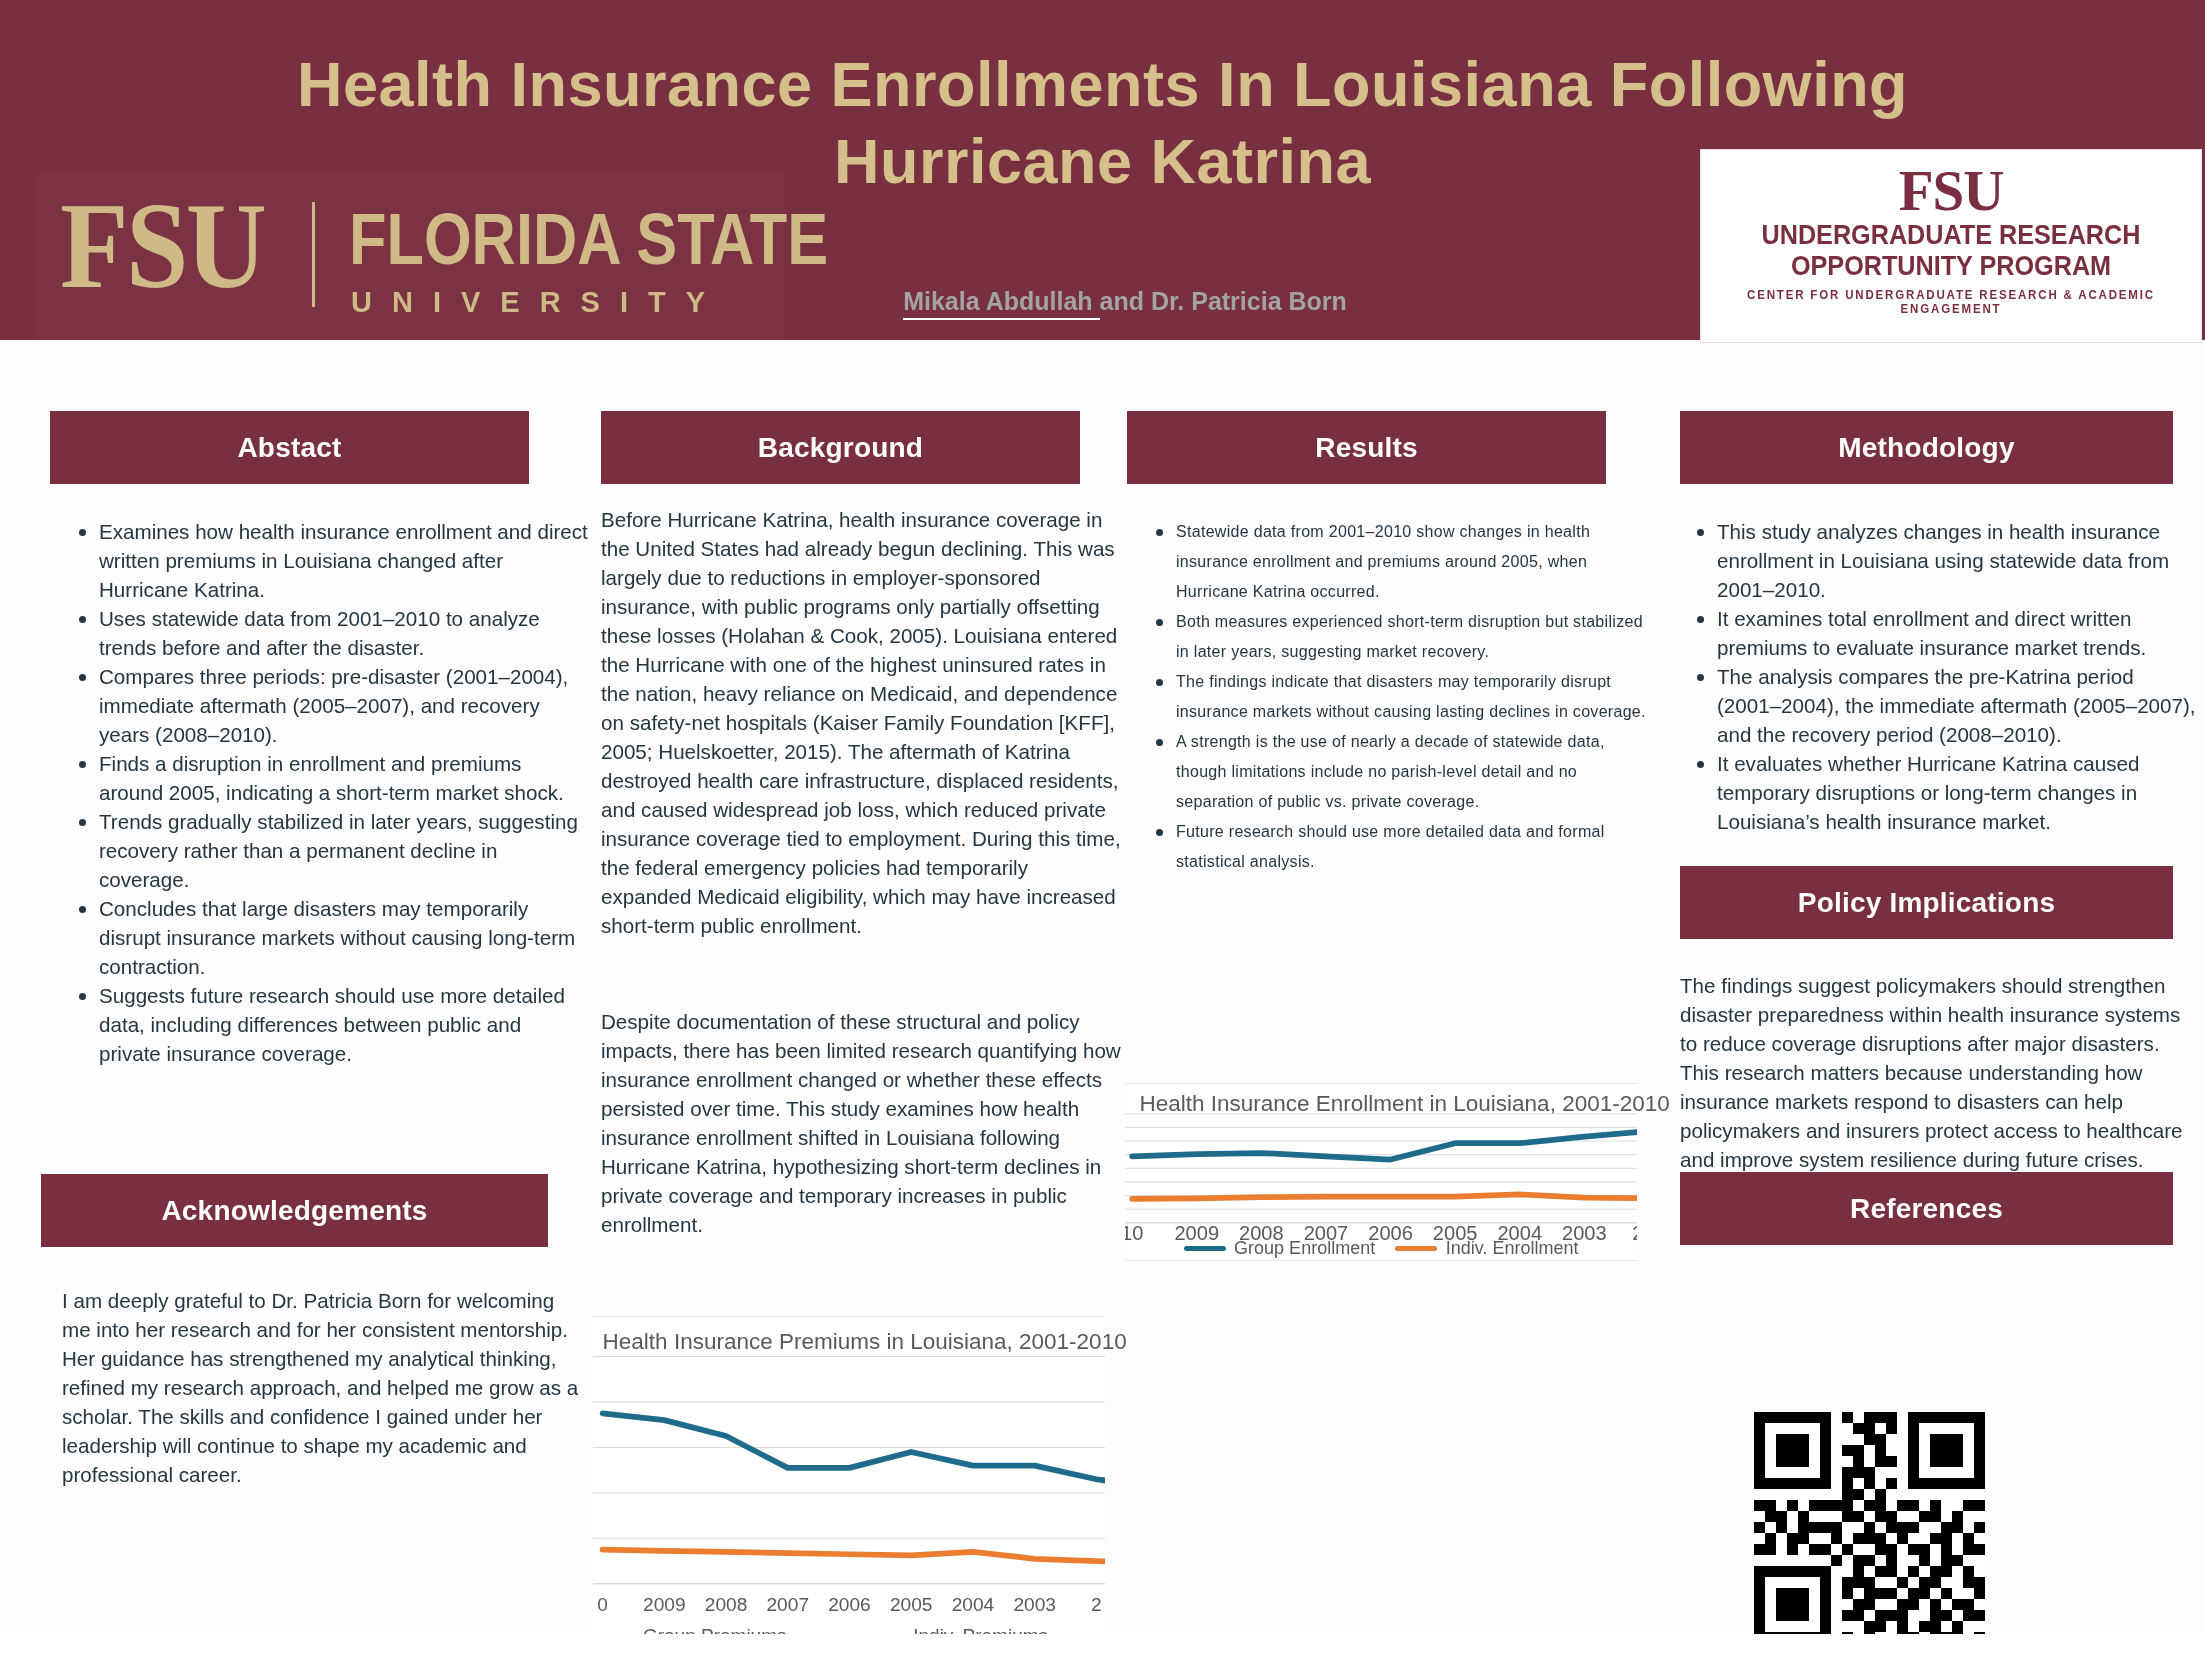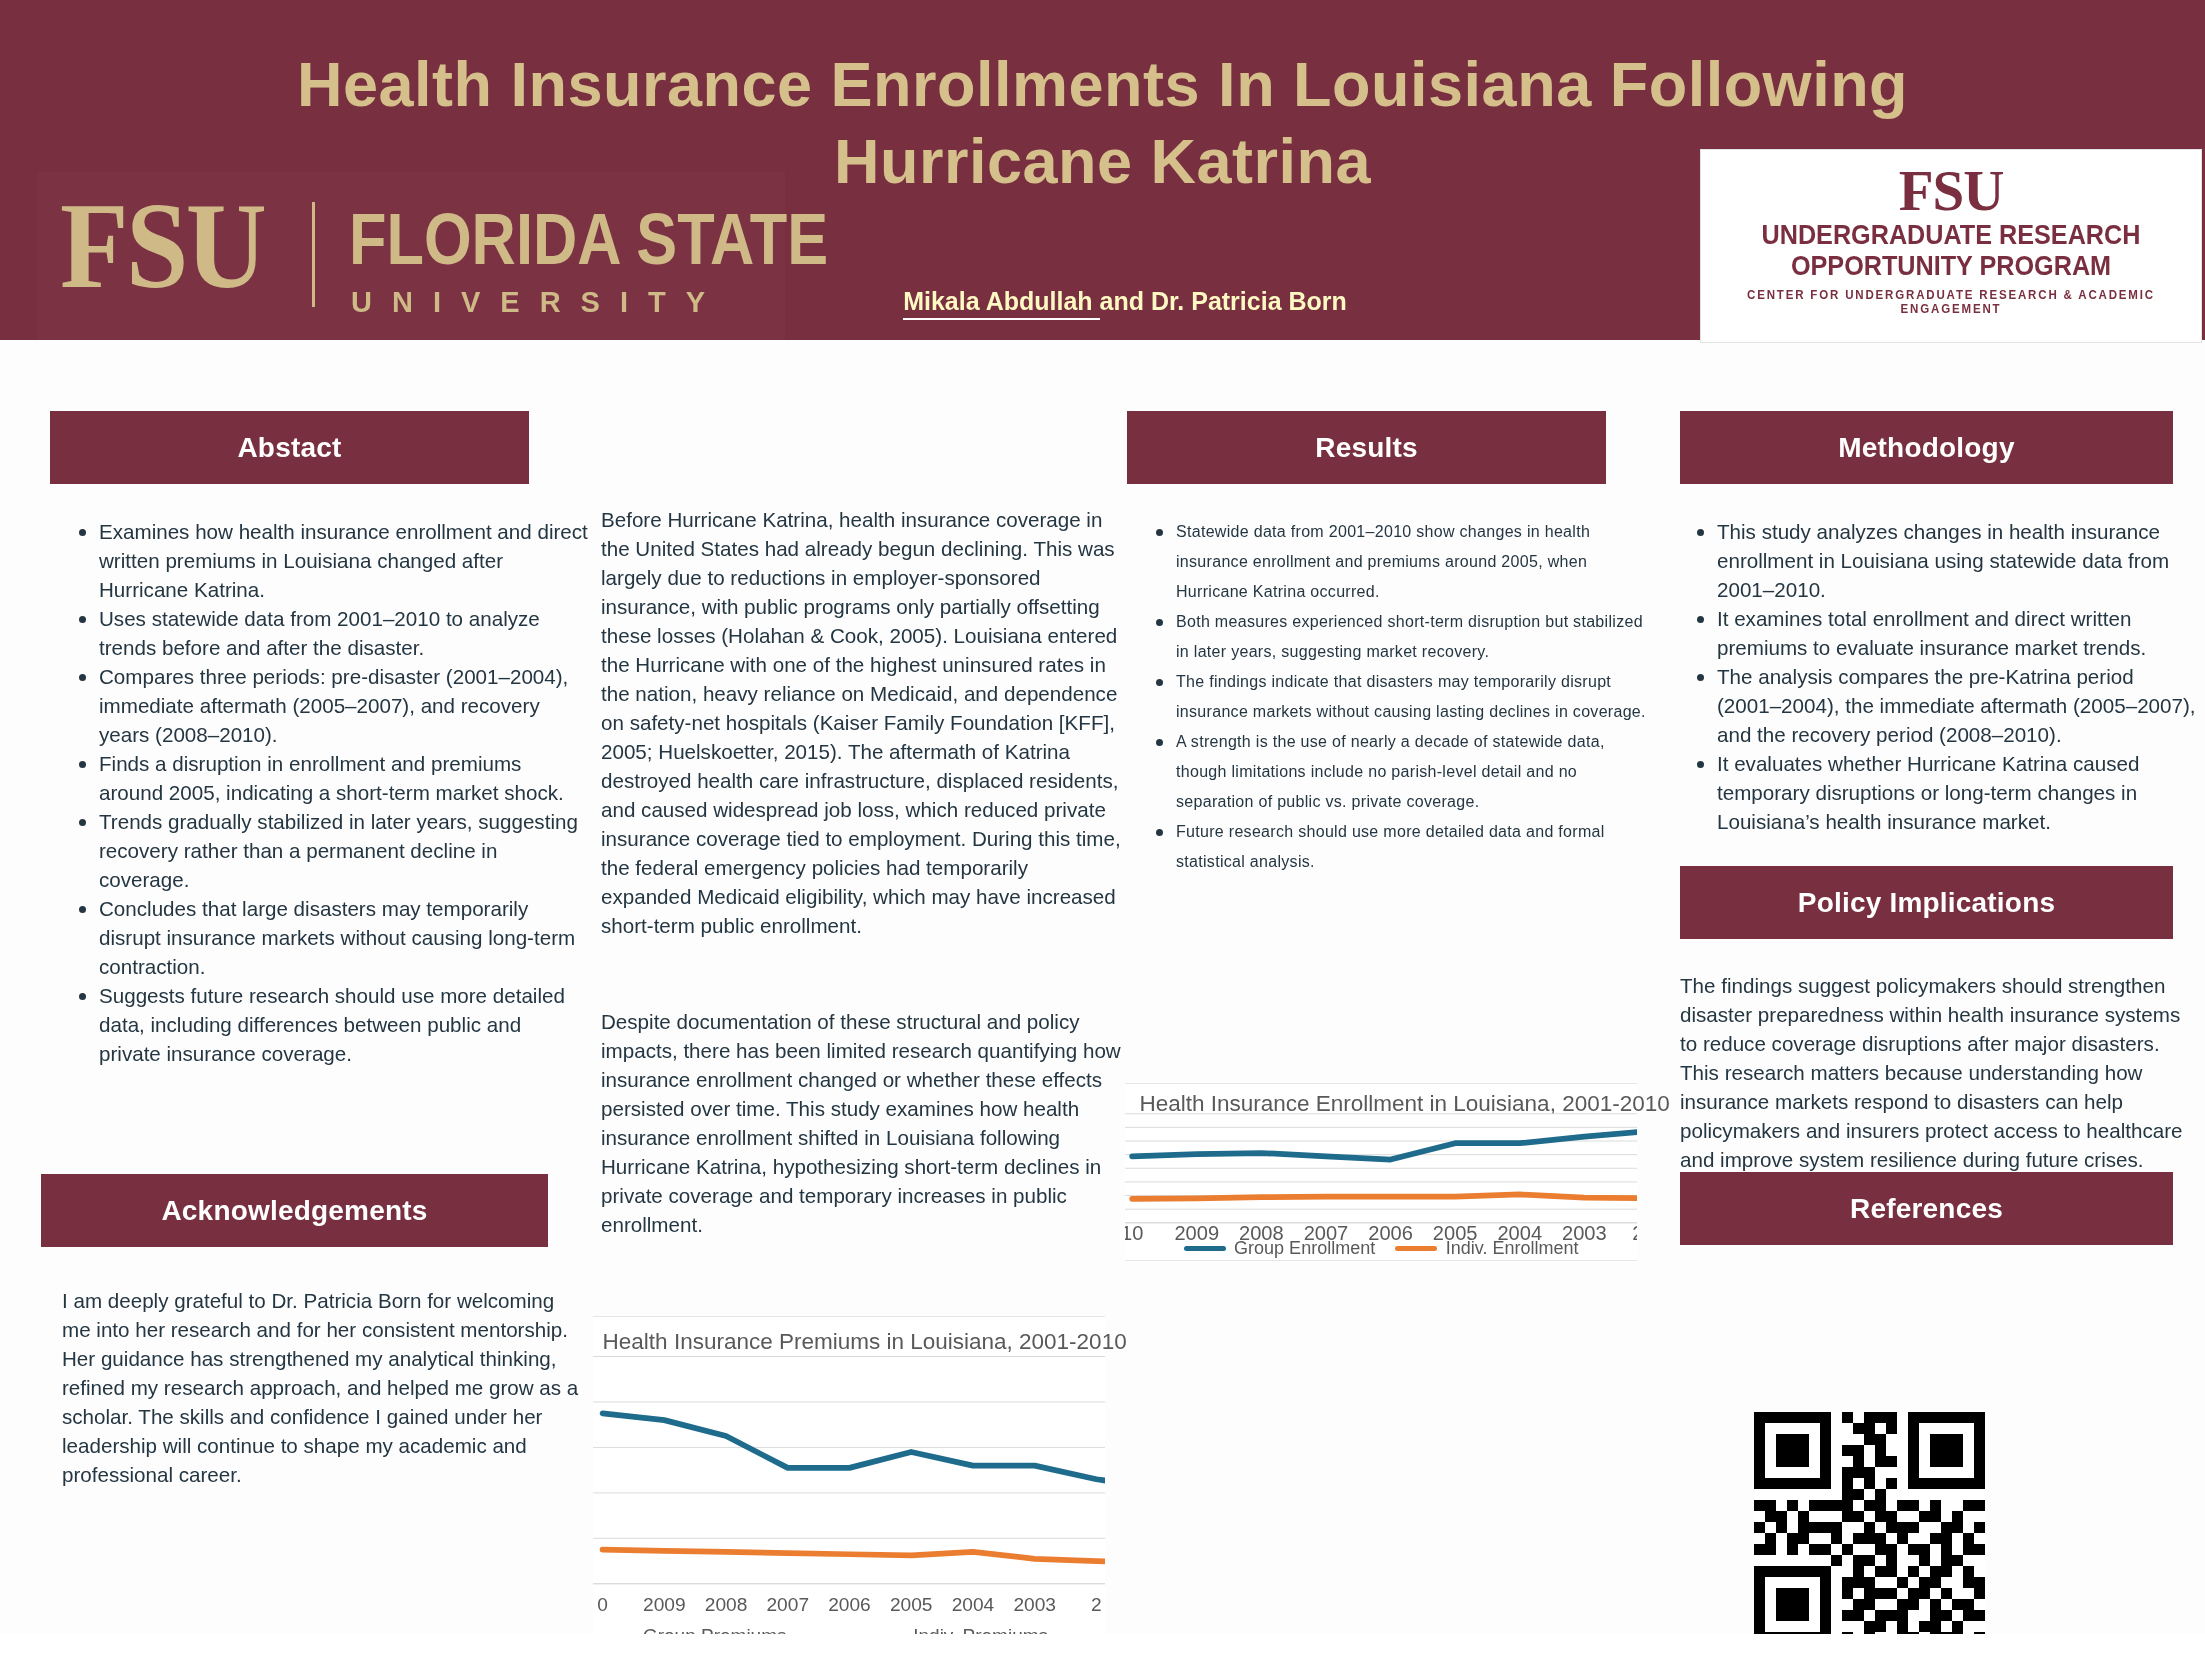--- a/index.html
+++ b/index.html
@@ -13,21 +13,21 @@
                 font-weight:bold;font-size:63px;line-height:77px;letter-spacing:0.5px;}
   .fsu-lockup{left:38px;top:172px;width:747px;height:168px;background:#7B3343;}
   .fsu-letters{left:21.5px;top:13.4px;font-family:"Liberation Serif",serif;font-weight:bold;
                font-size:122px;line-height:122px;color:#CFBA87;letter-spacing:-2.9px;
                transform:scaleX(.92);transform-origin:left top;}
   .fsu-divider{left:274px;top:30px;width:3.4px;height:105px;background:#CFBA87;}
   .fsu-name1{left:311px;top:30px;font-weight:bold;font-size:73px;line-height:73px;color:#CFBA87;
              transform:scaleX(.84);transform-origin:left top;white-space:nowrap;}
   .fsu-name2{left:313px;top:114px;font-weight:bold;font-size:29px;color:#CFBA87;
              letter-spacing:20px;white-space:nowrap;}
-  .authors{left:718px;top:287px;width:814px;text-align:center;color:#fef9c3;
+  .authors{left:718px;top:287px;width:814px;text-align:center;color:#a3a3a3;
            font-weight:bold;font-size:25px;}
   .authors .u{border-bottom:2.4px solid #ffffff;padding-bottom:2.9px;}
   .urop-box{left:1700px;top:149px;width:500px;height:192px;background:#ffffff;
             border:0.5px solid #e3e3e3;text-align:center;color:#7A2F40;}
   .urop-fsu{margin-top:12.4px;font-family:"Liberation Serif",serif;font-weight:bold;
             font-size:57px;line-height:57px;color:#7A2F40;letter-spacing:-1px;}
   .urop-l1,.urop-l2{font-weight:bold;font-size:28px;line-height:31px;transform:scaleX(.9);}
   .urop-l3{margin-top:6.7px;font-weight:bold;font-size:12px;letter-spacing:1.9px;transform:scaleX(.96);}
 
   
@@ -95,20 +95,23 @@
       <li>Trends gradually stabilized in later years, suggesting recovery rather than a permanent decline in coverage.</li>
       <li>Concludes that large disasters may temporarily disrupt insurance markets without causing long-term contraction.</li>
       <li>Suggests future research should use more detailed data, including differences between public and private insurance coverage.</li>
     </ul>
 
   <div class="abs bar" style="left:41px;top:1174px;width:507px;">
     <span>Acknowledgements</span>
   </div>
   <p class="abs para" style="left:62px;top:1286px;width:526px;">I am deeply grateful to Dr. Patricia Born for welcoming me into her research and for her consistent mentorship. Her guidance has strengthened my analytical thinking, refined my research approach, and helped me grow as a scholar. The skills and confidence I gained under her leadership will continue to shape my academic and professional career.</p>
 
+  <div class="abs bar" style="left:601px;top:411px;width:479px;">
+    <span>Background</span>
+  </div>
   <p class="abs para" style="left:601px;top:505px;width:522px;">Before Hurricane Katrina, health insurance coverage in the United States had already begun declining. This was largely due to reductions in employer-sponsored insurance, with public programs only partially offsetting these losses (Holahan &amp; Cook, 2005). Louisiana entered the Hurricane with one of the highest uninsured rates in the nation, heavy reliance on Medicaid, and dependence on safety-net hospitals (Kaiser Family Foundation [KFF], 2005; Huelskoetter, 2015). The aftermath of Katrina destroyed health care infrastructure, displaced residents, and caused widespread job loss, which reduced private insurance coverage tied to employment. During this time, the federal emergency policies had temporarily expanded Medicaid eligibility, which may have increased short-term public enrollment.</p>
   <p class="abs para" style="left:601px;top:1007px;width:522px;">Despite documentation of these structural and policy impacts, there has been limited research quantifying how insurance enrollment changed or whether these effects persisted over time. This study examines how health insurance enrollment shifted in Louisiana following Hurricane Katrina, hypothesizing short-term declines in private coverage and temporary increases in public enrollment.</p>
 
   <div class="abs chart-card topline" style="left:593px;top:1316px;width:512px;height:338px;">
     <div class="chart-title" style="left:9.6px;top:11.5px;">Health Insurance Premiums in Louisiana, 2001-2010</div>
     <svg class="abs" style="left:0;top:0;" width="512" height="302" viewBox="0 0 1070 630">
         <line x1="0" y1="82" x2="1070" y2="82" stroke="#D9D9D9" stroke-width="2"></line>
         <line x1="0" y1="177" x2="1070" y2="177" stroke="#D9D9D9" stroke-width="2"></line>
         <line x1="0" y1="272" x2="1070" y2="272" stroke="#D9D9D9" stroke-width="2"></line>
         <line x1="0" y1="367" x2="1070" y2="367" stroke="#D9D9D9" stroke-width="2"></line>

